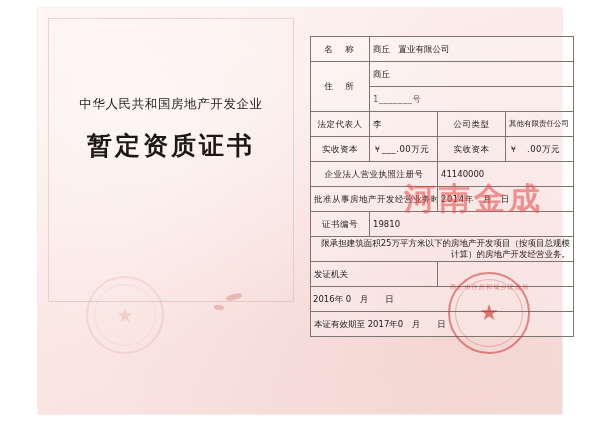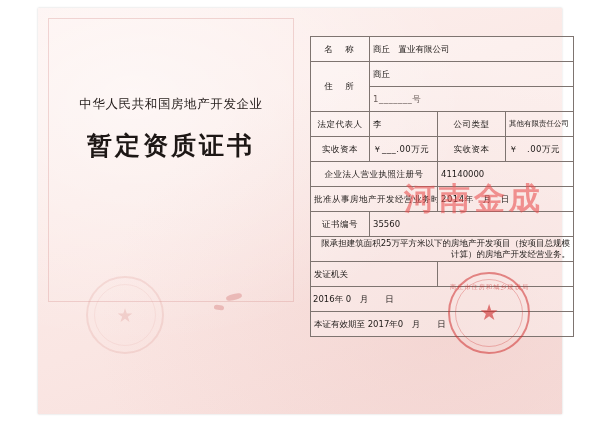--- a/index.html
+++ b/index.html
@@ -313,21 +313,21 @@
         <tr>
           <td class="lbl2" colspan="2">企业法人营业执照注册号</td>
           <td class="val" colspan="2">41140000</td>
         </tr>
         <tr>
           <td class="lbl2" colspan="2">批准从事房地产开发经营业务时间</td>
           <td class="val blur" colspan="2">2014年　月　日</td>
         </tr>
         <tr>
           <td class="lbl2">证书编号</td>
-          <td class="val" colspan="3">35560</td>
+          <td class="val" colspan="3">19810</td>
         </tr>
         <tr>
           <td class="scope" colspan="4">限承担建筑面积25万平方米以下的房地产开发项目（按项目总规模计算）的房地产开发经营业务。</td>
         </tr>
         <tr class="sig-row">
           <td class="sig" colspan="2">发证机关</td>
           <td colspan="2"></td>
         </tr>
         <tr class="date-row">
           <td class="date" colspan="4">2016年 0　月　　日</td>

